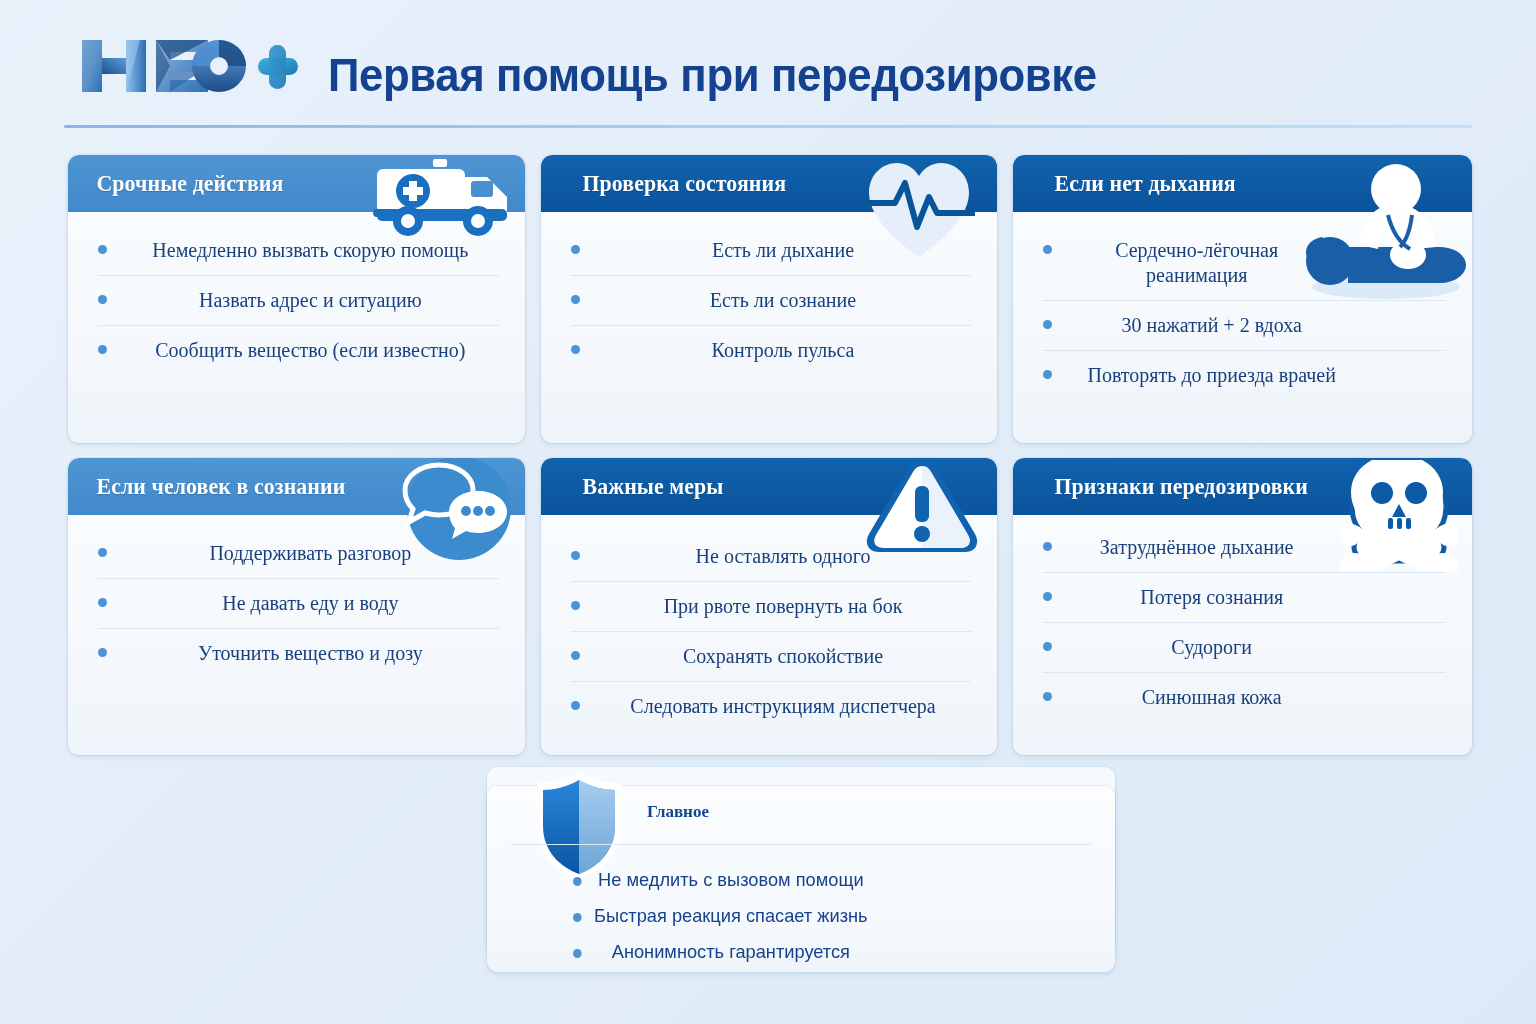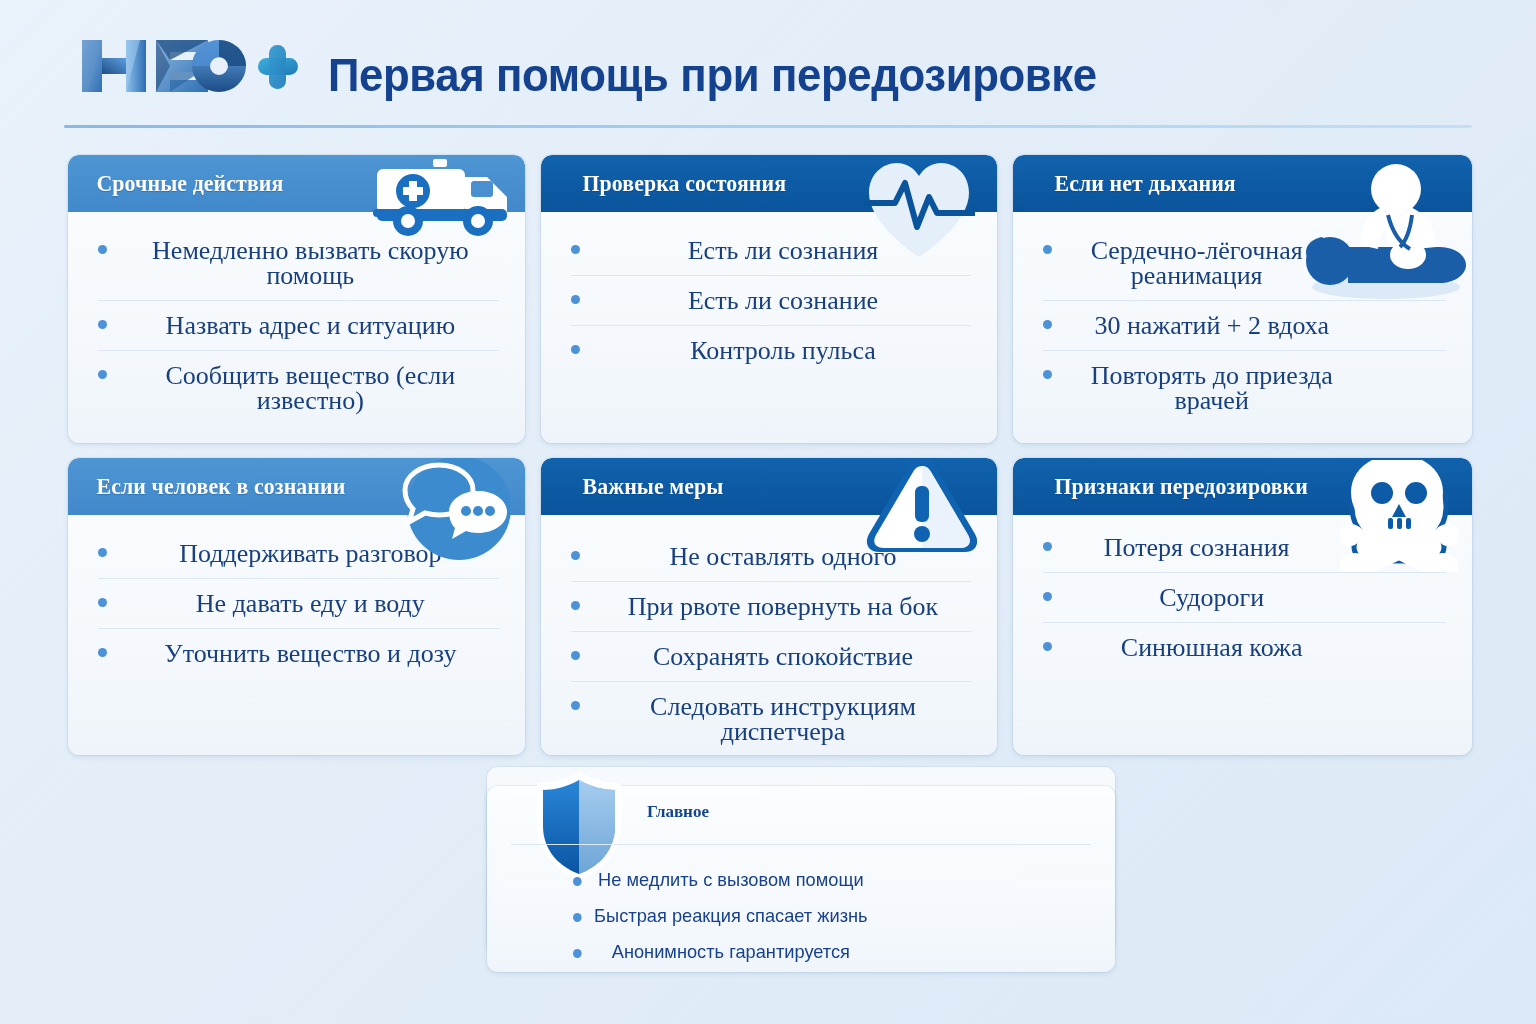--- a/index.html
+++ b/index.html
@@ -55,21 +55,21 @@
     white-space:nowrap;position:relative;z-index:2;
     text-shadow:0 1px 1px rgba(0,40,90,.28);
   }
   .cardicon{
     position:absolute;right:10px;top:-4px;z-index:3;pointer-events:none;
   }
   .cardbody{padding:14px 26px 0 30px;position:relative;z-index:1;}
   ul.items{list-style:none;margin:0;padding:0;}
   ul.items li{
     position:relative;padding:12px 0 12px 24px;
-    color:#18407e;font-size:26px;line-height:25px;font-weight:400;
+    color:#18407e;font-size:20px;line-height:25px;font-weight:400;
     border-bottom:1px solid #dbe7f3;
   }
   ul.items li:last-child{border-bottom:none;}
   ul.items li::before{
     content:"";position:absolute;left:0;top:19px;
     width:9px;height:9px;border-radius:50%;background:#4c92d6;
   }
   .card.c3 ul.items li{padding-right:90px;}
   .card.c3 ul.items li:first-child{padding-right:120px;}
 
@@ -198,21 +198,21 @@
           <h3>Проверка состояния</h3>
           <div class="cardicon" style="right:22px;top:2px;">
             <svg width="112" height="104" viewBox="0 0 112 104">
               <path d="M56 100S6 68 6 36C6 18 19 6 34 6c9 0 17 5 22 13 5-8 13-13 22-13 15 0 28 12 28 30 0 32-50 64-50 64z" fill="#e4eff9"></path>
               <path d="M0 46h32l10-20 12 44 12-30 8 16h38" fill="none" stroke="#0a549c" stroke-width="6" stroke-linejoin="round" stroke-linecap="round"></path>
             </svg>
           </div>
         </div>
         <div class="cardbody">
           <ul class="items">
-            <li>Есть ли сознания</li>
+            <li>Есть ли дыхание</li>
             <li>Есть ли сознание</li>
             <li>Контроль пульса</li>
           </ul>
         </div>
       </div>
 
       <div class="card c3 h1">
         <div class="cardhead dark">
           <h3>Если нет дыхания</h3>
           <div class="cardicon" style="right:4px;top:4px;">
@@ -317,20 +317,21 @@
               <g fill="#0d5aa7">
                 <rect x="48" y="58" width="5" height="11" rx="2"></rect>
                 <rect x="57" y="58" width="5" height="11" rx="2"></rect>
                 <rect x="66" y="58" width="5" height="11" rx="2"></rect>
               </g>
             </svg>
           </div>
         </div>
         <div class="cardbody" style="padding-top:8px;">
           <ul class="items">
+            <li>Затруднённое дыхание</li>
             <li>Потеря сознания</li>
             <li>Судороги</li>
             <li>Синюшная кожа</li>
           </ul>
         </div>
       </div>
 
     </div>
   </div>
 

